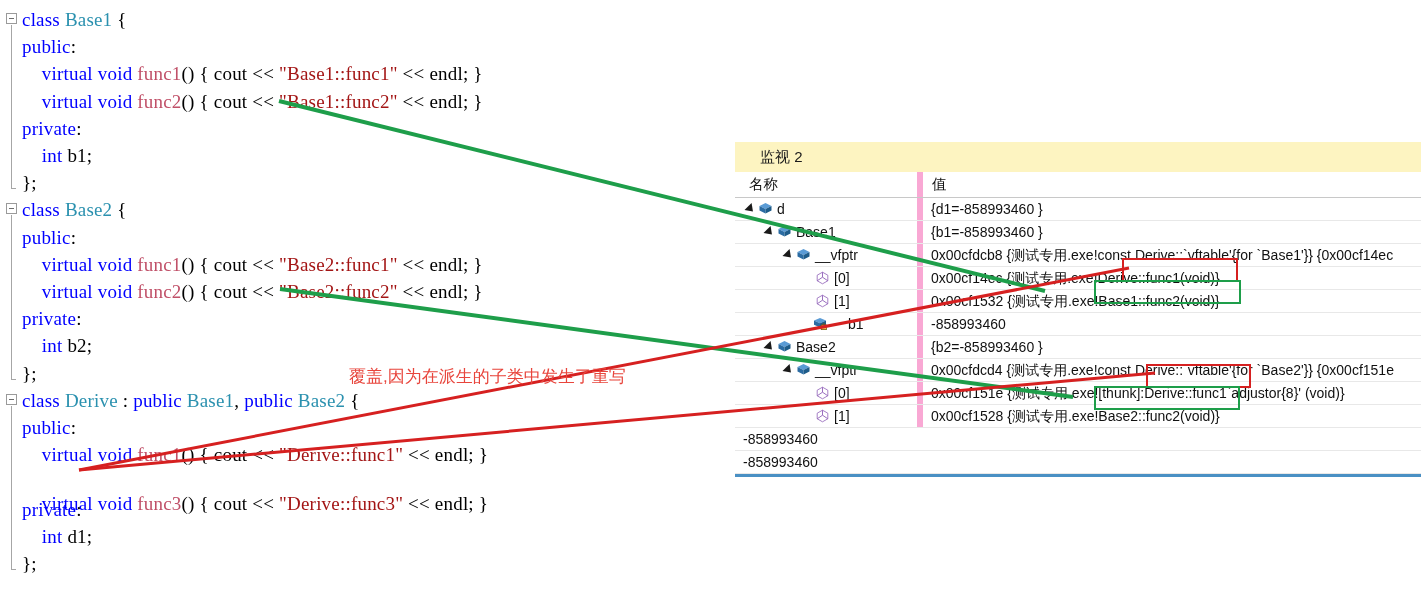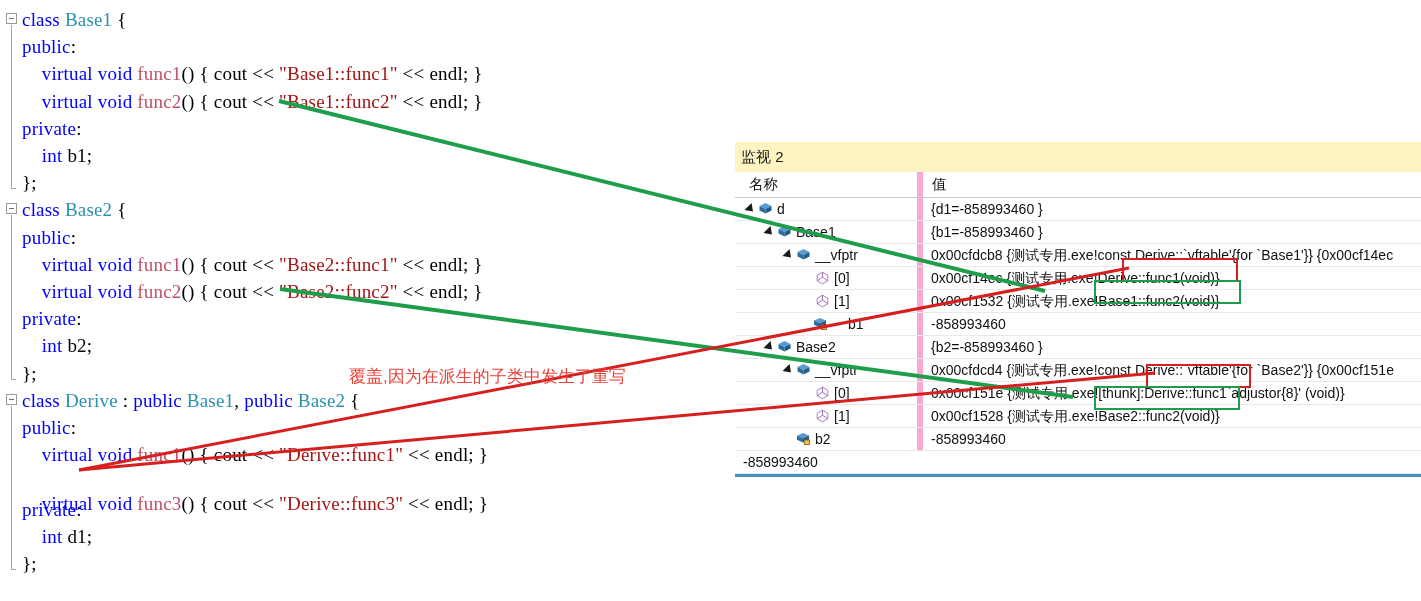--- a/index.html
+++ b/index.html
@@ -86,21 +86,21 @@
     left: 735px; top: 142px;
     width: 686px;
     background: #ffffff;
   }
   #watch-title {
     height: 30px;
     line-height: 30px;
     background: #fdf4c1;
     color: #1a1a1a;
     font-size: 15px;
-    padding-left: 6px;
+    padding-left: 25px;
     box-sizing: border-box;
     white-space: nowrap;
   }
   #watch-grid {
     position: relative;
     background: #ffffff;
   }
   .wrow {
     position: relative;
     height: 23px;
@@ -369,35 +369,20 @@
                 <polygon points="7.5,1.2 12.8,4.2 12.8,9.8 7.5,12.8 2.2,9.8 2.2,4.2" fill="none" stroke="#8f60b8" stroke-width="0.8"></polygon>
                 <path d="M7.5 1.2 L7.5 6.2 M7.5 6.2 L12.8 9.8 M7.5 6.2 L2.2 9.8" stroke="#8f60b8" stroke-width="0.9" fill="none"></path>
               </svg>
             </span>
             <span class="lbl">[1]</span>
           </div>
         </div>
         <div class="wcell-val">0x00cf1528 {测试专用.exe!Base2::func2(void)}</div>
       </div>
       <div class="wrow">
-        <div class="wcell-name">
-          <div class="name-inner" style="left: 50px;">
-            <span class="tri spacer"></span>
-            <span class="ico">
-              <svg width="15" height="14" viewBox="0 0 15 14">
-                <polygon points="7,1 13,3.6 7,6.2 1,3.6" fill="#5a9bd5"></polygon>
-                <polygon points="1,3.6 7,6.2 7,10.4 1,7.8" fill="#2b6ca3"></polygon>
-                <polygon points="13,3.6 7,6.2 7,10.4 13,7.8" fill="#1e5c8a"></polygon>
-                <rect x="8.2" y="8" width="5.2" height="4.6" fill="#f2c14b" stroke="#7a5a12" stroke-width="0.8"></rect>
-                <path d="M9.5 8 a1.3 1.3 0 0 1 2.6 0" fill="none" stroke="#7a5a12" stroke-width="0.9"></path>
-              </svg>
-            </span>
-            <span class="lbl">b2</span>
-          </div>
-        </div>
         <div class="wcell-val">-858993460</div>
       </div>
       <div class="wrow">
         <div class="wcell-val">-858993460</div>
       </div>
     </div>
   <div id="watch-bottom-rule"></div>
 </div>
 
 <svg id="annotations" viewBox="0 0 1421 601" width="1421" height="601">

